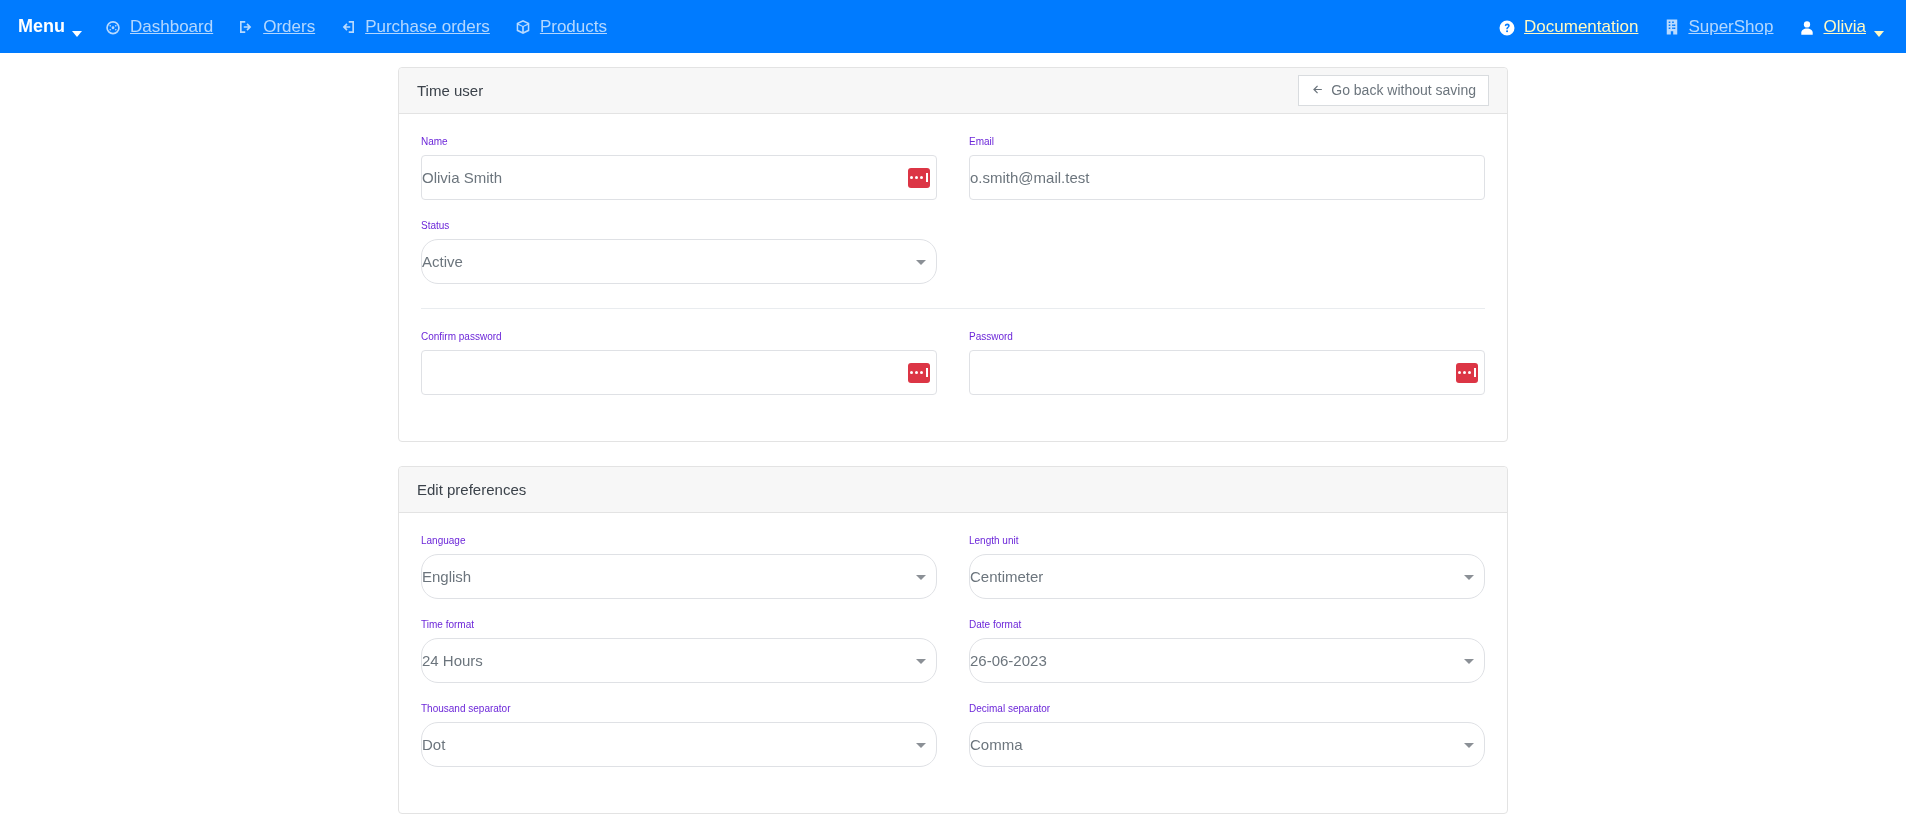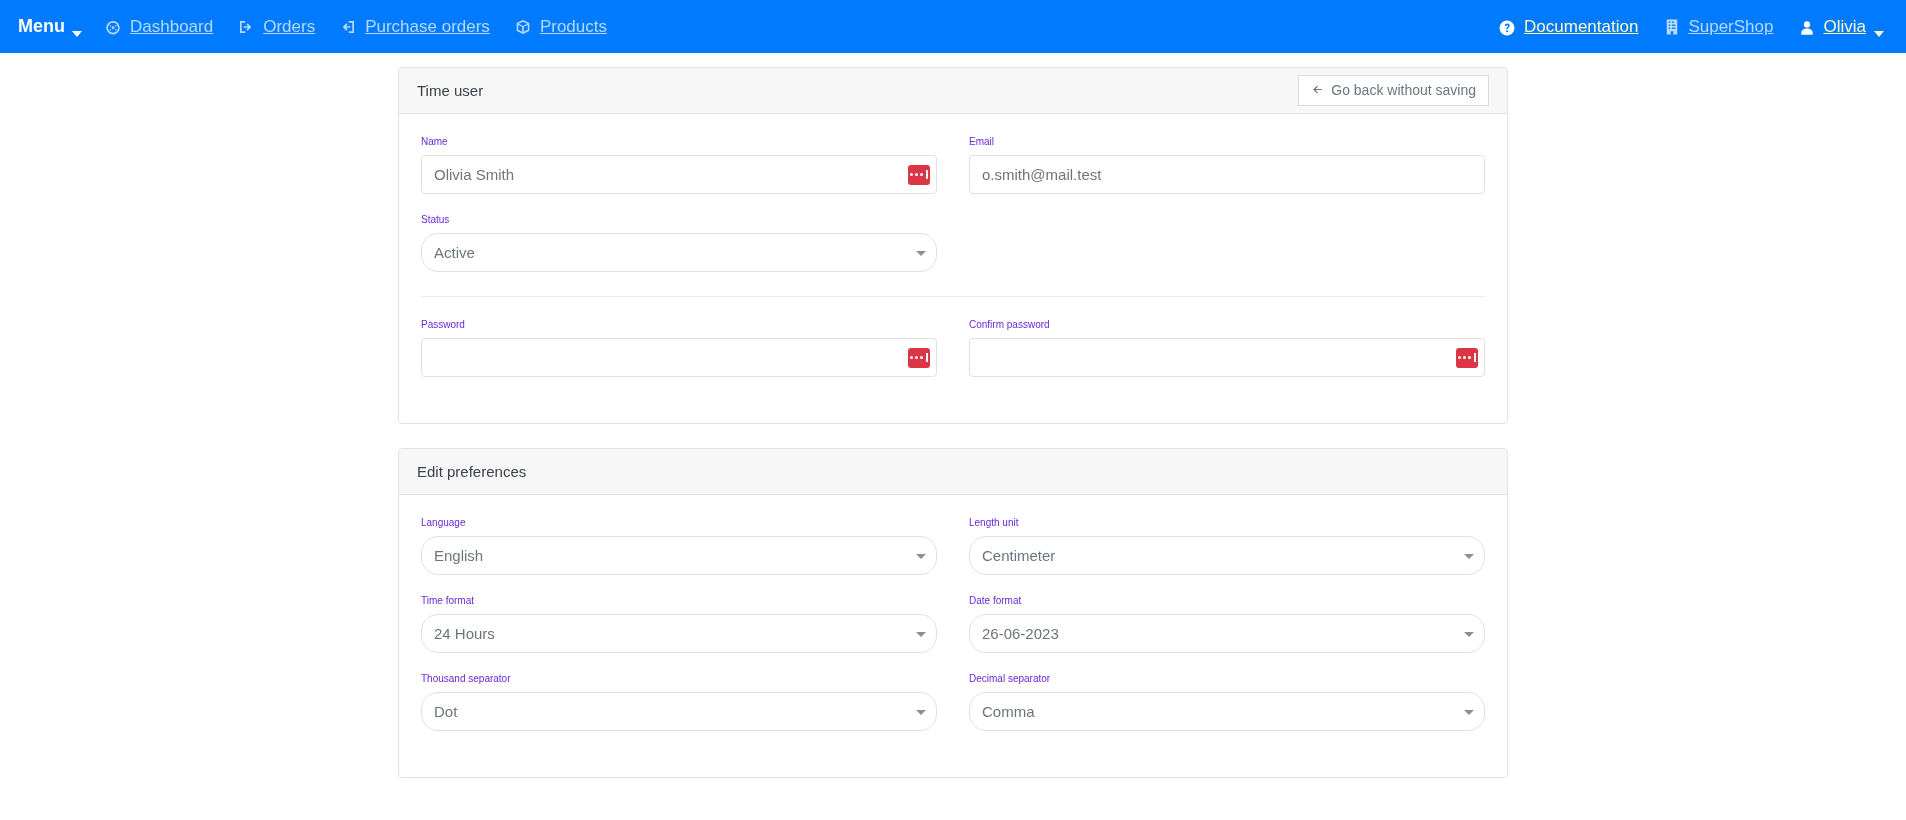--- a/index.html
+++ b/index.html
@@ -115,28 +115,28 @@
     display: block;
     font-size: 10px;
     font-weight: normal;
     color: #6d28d9;
     margin-bottom: 8px;
   }
 
   .ctrl-wrap { position: relative; }
   .ctrl {
     width: 100%;
-    height: 39px;
+    height: 45px;
     border: 1px solid #dfe1e5;
     border-radius: 4px;
     background: #ffffff;
     font-size: 15px;
     color: #6c757d;
     font-family: "Liberation Sans", sans-serif;
-    padding: 0 12px;
+    padding: 0 0;
     display: flex;
     align-items: center;
     outline: none;
   }
   .ctrl.select { padding-right: 28px; justify-content: flex-start; cursor: pointer; border-radius: 17px; }
 
   .sel-caret {
     position: absolute;
     right: 11px; top: 50%;
     margin-top: -2px;
@@ -315,34 +315,34 @@
             </div>
           </div>
 
           <div></div>
         </div>
 
         <hr class="sep">
 
         <div class="row2">
           <div class="fgroup">
-            <label class="flabel">Password</label>
+            <label class="flabel">Confirm password</label>
             <div class="ctrl-wrap">
               <input class="ctrl" type="password" value="" style="">
               <span class="pm-badge">
                 <i></i>
                   <i></i>
                   <i></i>
                   <span class="bar"></span>
               </span>
             </div>
           </div>
 
           <div class="fgroup">
-            <label class="flabel">Confirm password</label>
+            <label class="flabel">Password</label>
             <div class="ctrl-wrap">
               <input class="ctrl" type="password" value="" style="">
               <span class="pm-badge">
                 <i></i>
                   <i></i>
                   <i></i>
                   <span class="bar"></span>
               </span>
             </div>
           </div>

